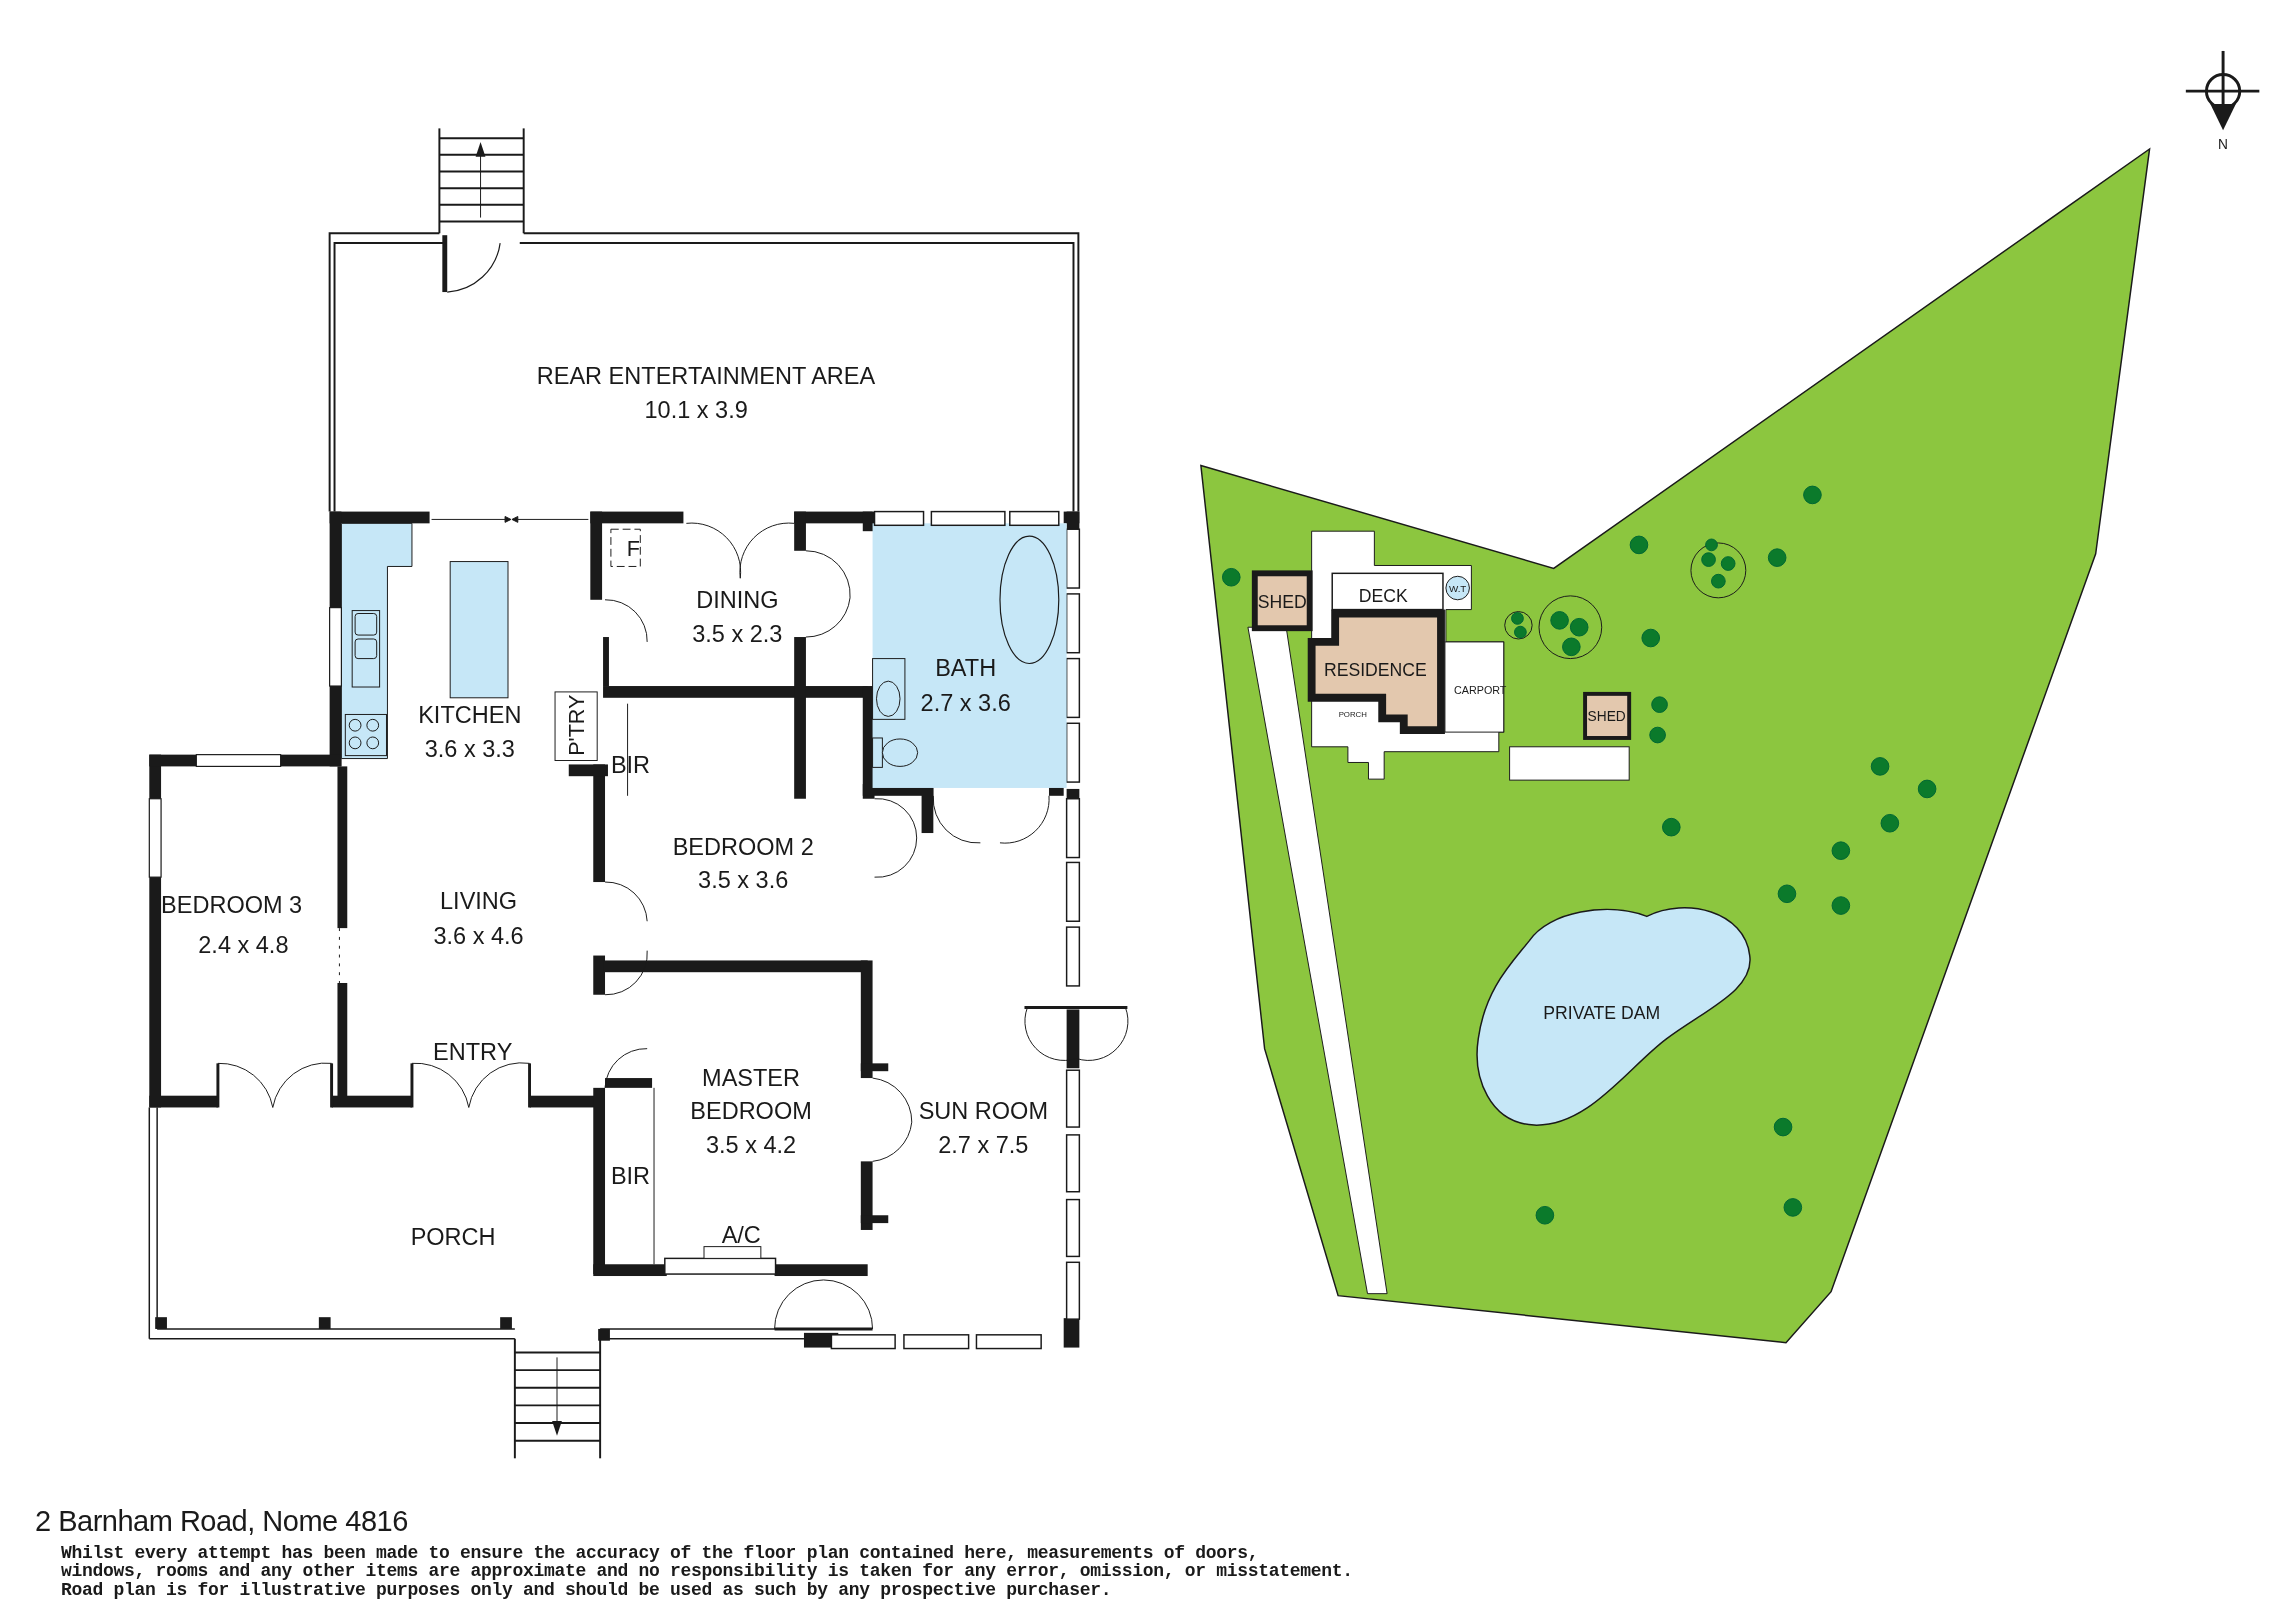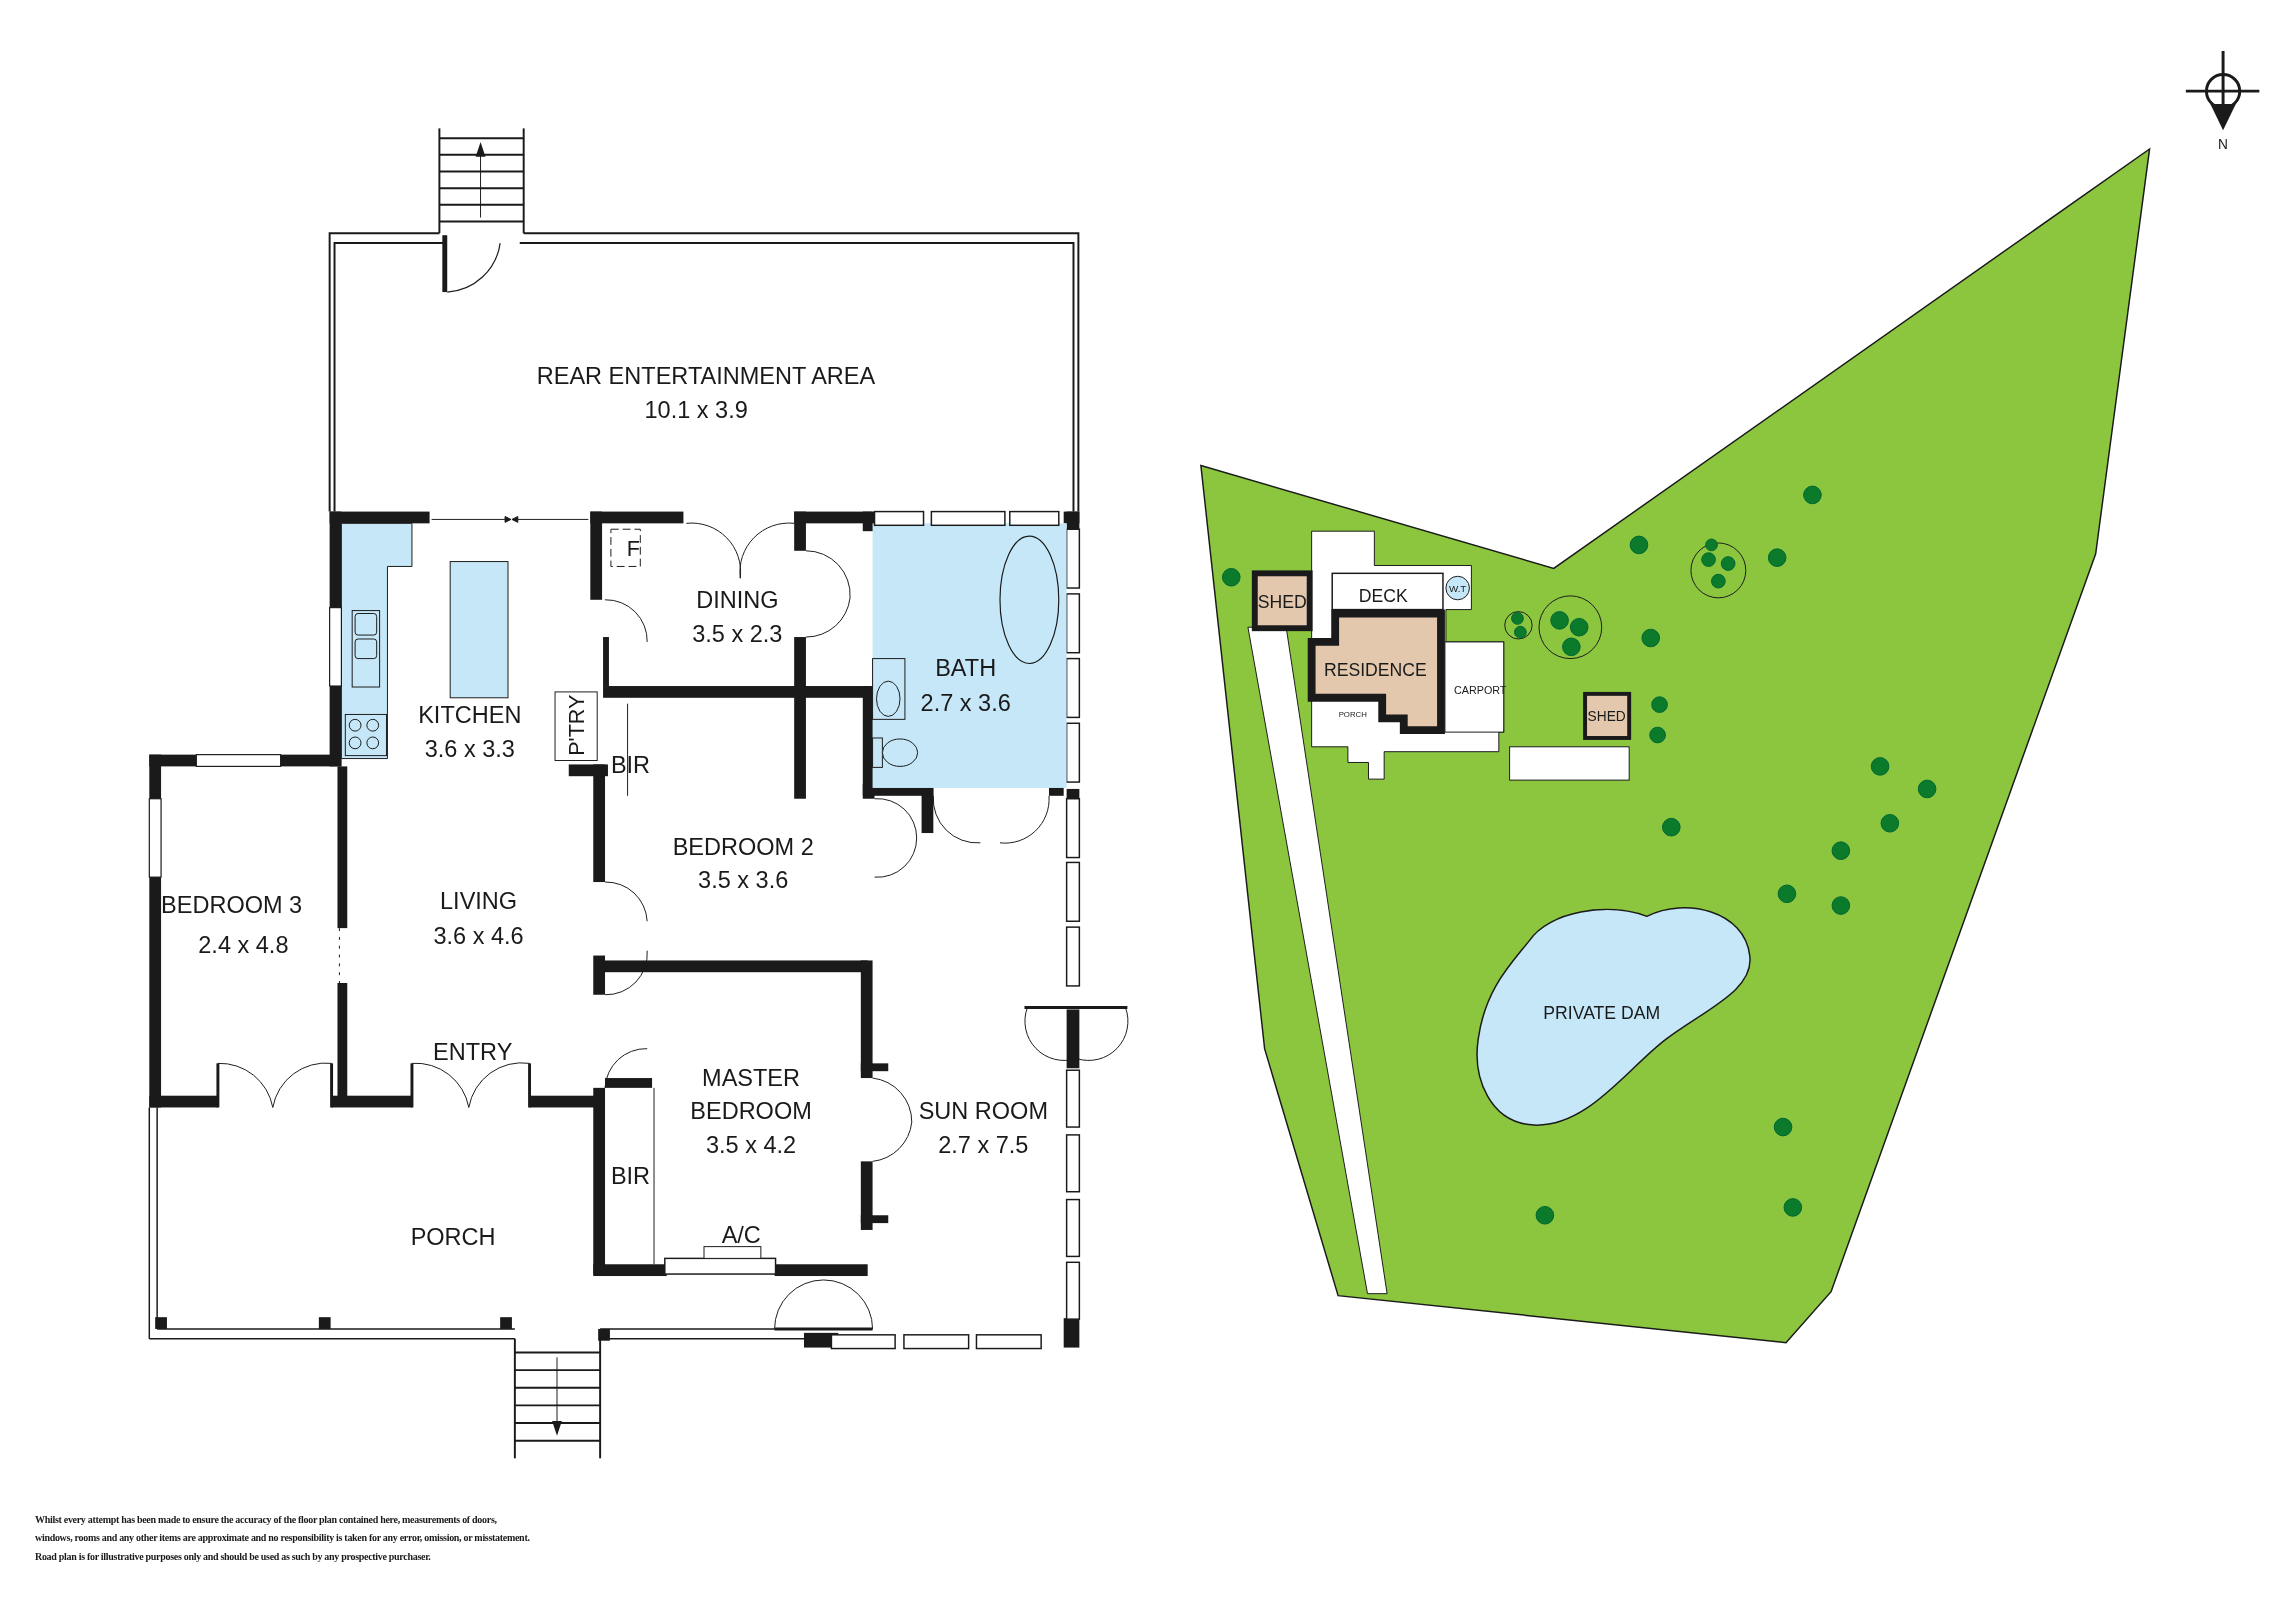--- a/index.html
+++ b/index.html
@@ -5,21 +5,21 @@
   html,body{margin:0;padding:0;background:#fff;}
   body{width:2293px;height:1621px;position:relative;overflow:hidden;font-family:"Liberation Sans",sans-serif;}
   svg{position:absolute;left:0;top:0;}
   .lbl{font-family:"Liberation Sans",sans-serif;fill:#1a1a1a;text-anchor:middle;}
   .room{font-size:24px;}
   .small{font-size:22px;}
   .site{font-size:18px;}
   .tiny{font-size:10px;}
   .footer{position:absolute;left:35px;top:1505px;color:#1a1a1a;}
   .addr{font-size:29px;font-family:"Liberation Sans",sans-serif;letter-spacing:-0.5px;}
-  .disc{font-size:10px;font-weight:bold;font-family:Liberation Serif, serif;line-height:18.6px;margin-top:5.9px;letter-spacing:-0.3px;}
+  .disc{font-size:18px;font-weight:bold;font-family:Liberation Mono, monospace;line-height:18.6px;margin-top:5.9px;letter-spacing:-0.3px;margin-left:26px;}
 </style>
 </head>
 <body>
 
 <svg width="2293" height="1621" viewBox="0 0 2339 1654" xmlns="http://www.w3.org/2000/svg">
 
   <g>
 
     <g stroke="#1a1a1a" fill="none" stroke-width="2">
       <line x1="448" y1="131" x2="448" y2="238"></line>
@@ -338,19 +338,20 @@
   <g stroke="#1a1a1a" fill="none" stroke-width="3">
     <line x1="2268" y1="52" x2="2268" y2="110"></line>
     <line x1="2230" y1="93" x2="2305" y2="93"></line>
     <circle cx="2268" cy="93" r="17"></circle>
     <polygon points="2255,106 2281,106 2268,133" fill="#1a1a1a" stroke="none"></polygon>
   </g>
   <text class="lbl" style="font-size:14px" x="2268" y="152">N</text>
 </svg>
 
 <div class="footer">
+  <div class="addr">2 Barnham Road, Nome 4816</div>
   <div class="disc">
     <div>Whilst every attempt has been made to ensure the accuracy of the floor plan contained here, measurements of doors,</div>
     <div>windows, rooms and any other items are approximate and no responsibility is taken for any error, omission, or misstatement.</div>
     <div>Road plan is for illustrative purposes only and should be used as such by any prospective purchaser.</div>
   </div>
 </div>
 
 
 </body></html>

